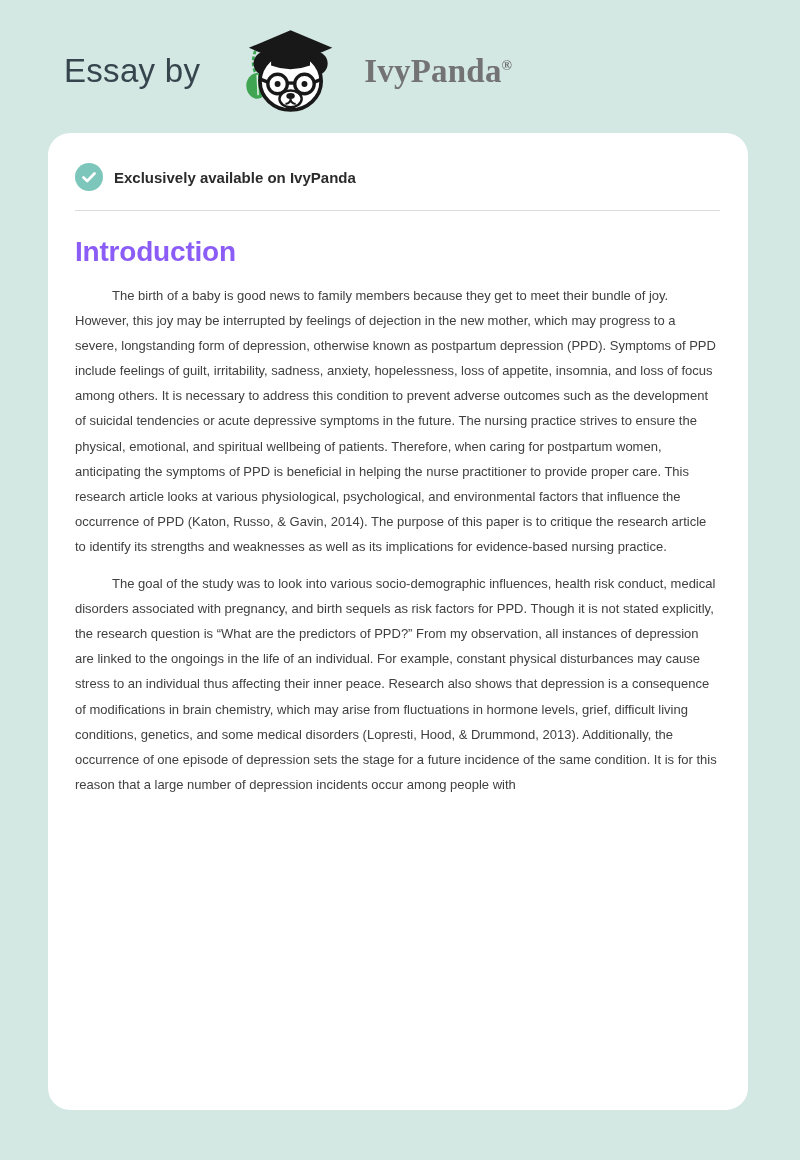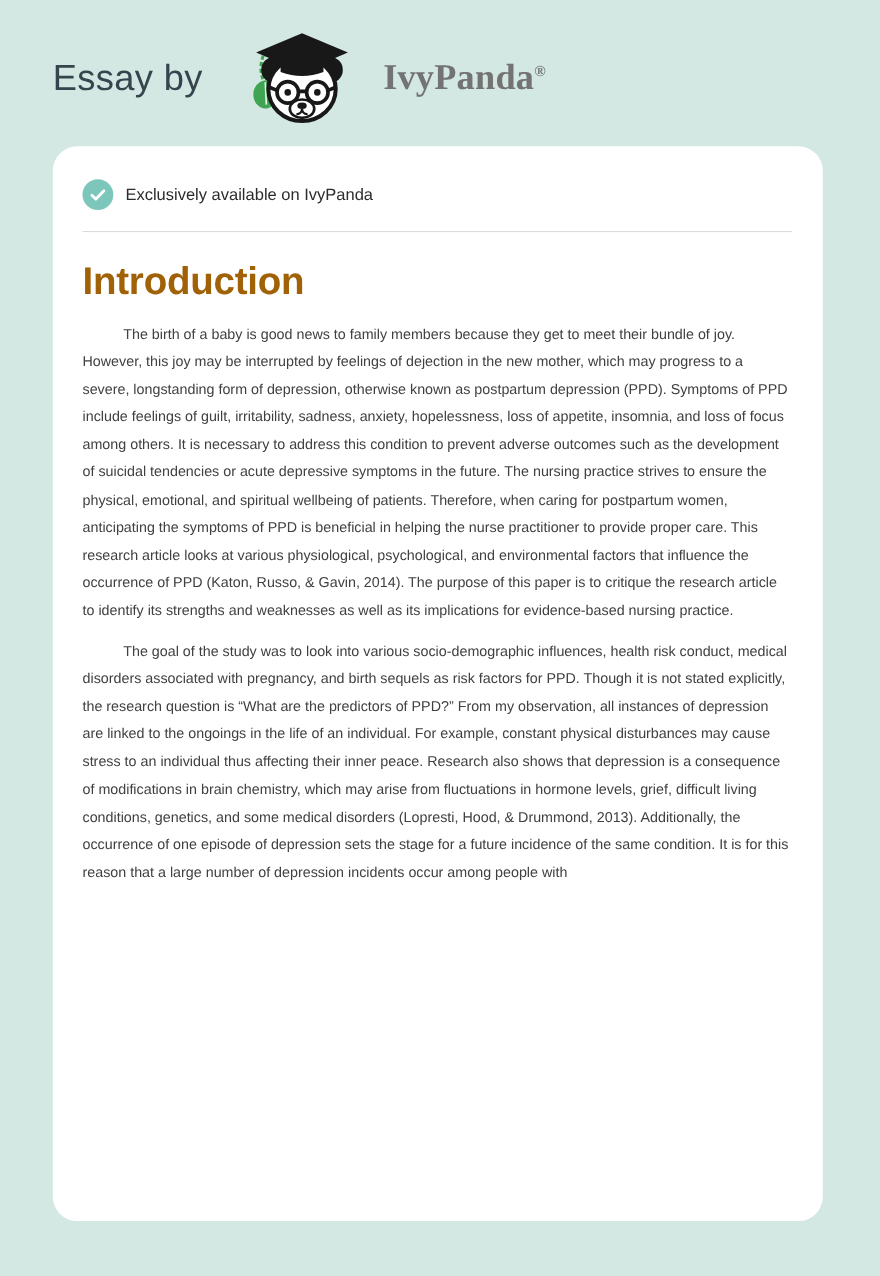--- a/index.html
+++ b/index.html
@@ -10,21 +10,21 @@
     background: #d3e7e3;
     font-family: "Liberation Sans", sans-serif;
     overflow: hidden;
   }
 
   
   .site-header {
     display: flex;
     align-items: center;
     gap: 28px;
-    margin: 28px 0 0 48px;
+    margin: 28px 0 0 64px;
     height: 86px;
   }
   .essay-by {
     font-size: 33px;
     color: #36454d;
     letter-spacing: 0.3px;
     margin-right: 6px;
   }
   .logo-wrap { width: 102px; height: 86px; }
   .logo-wrap svg { width: 102px; height: 86px; display: block; }
@@ -72,33 +72,33 @@
     border-radius: 50%;
     background: #7cc6bb;
     display: flex;
     align-items: center;
     justify-content: center;
     flex: 0 0 auto;
   }
   .check-circle svg { width: 14px; height: 11px; display: block; }
   .badge-text {
     font-size: 15px;
-    font-weight: 400;
+    font-weight: 700;
     color: #2b2b2b;
   }
   .divider {
     border: none;
     border-top: 1px solid #dcdcdc;
     margin: 0;
   }
   .card h2 {
     margin: 25px 0 15px 0;
-    font-size: 35px;
+    font-size: 28px;
     font-weight: 700;
-    color: #a16207;
+    color: #8b5cf6;
     letter-spacing: -0.2px;
   }
   .card p {
     margin: 0 0 12px 0;
     font-size: 13px;
     line-height: 25.1px;
     color: #404040;
     text-indent: 37px;
     text-align: left;
   }

